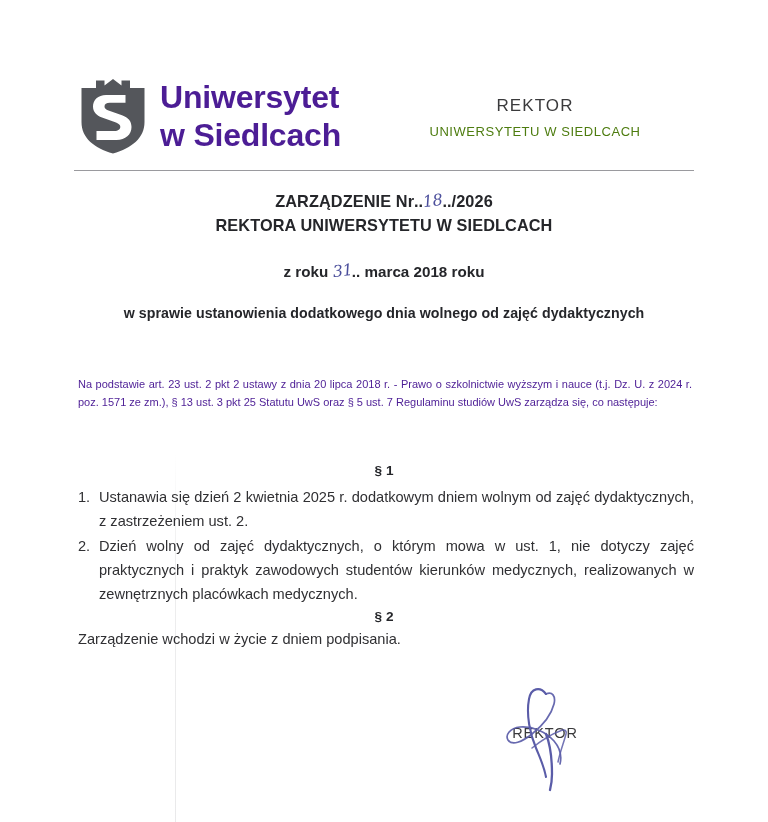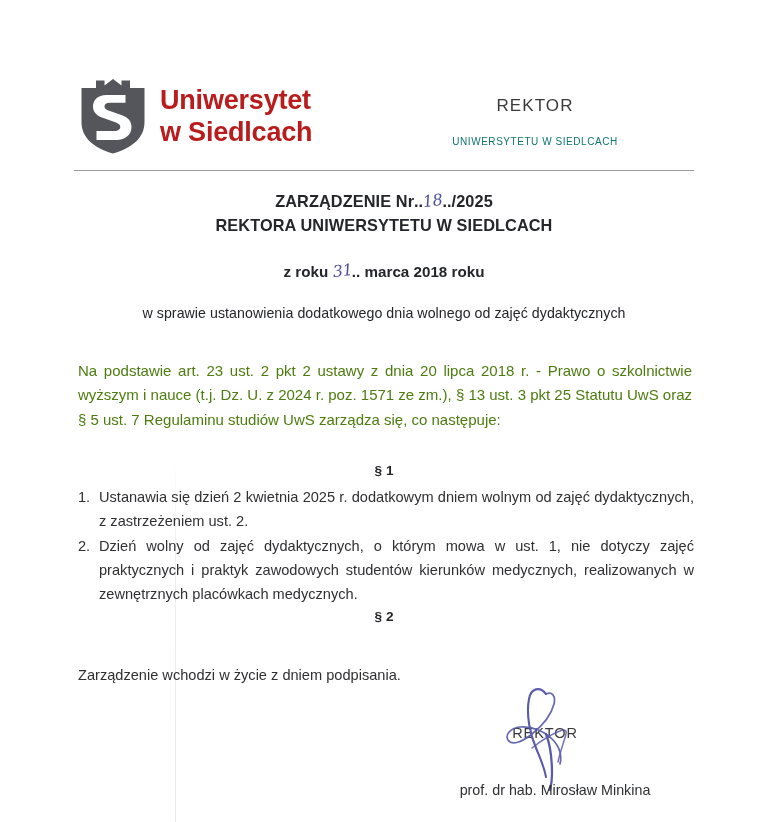--- a/index.html
+++ b/index.html
@@ -55,44 +55,44 @@
     display: flex;
     align-items: center;
     gap: 14px;
   }
   .logo-mark {
     width: 66px;
     height: 76px;
     display: block;
   }
   .brand-name {
-    font-size: 27px;
+    font-size: 32px;
     font-weight: bold;
     line-height: 1.19;
-    color: #b91c1c;
+    color: #4c1d95;
     letter-spacing: -0.2px;
     white-space: pre-line;
   }
   .header-right {
     position: absolute;
     left: 380px;
     top: 18px;
     width: 310px;
     text-align: center;
   }
   .header-right .rektor {
     font-size: 17px;
     letter-spacing: 1.1px;
     color: #3a3a3c;
   }
   .header-right .uczelnia {
-    font-size: 10px;
+    font-size: 13px;
     letter-spacing: 0.55px;
-    color: #0f766e;
-    margin-top: 20px;
+    color: #4d7c0f;
+    margin-top: 8px;
   }
 
   hr.rule {
     position: absolute;
     top: 170px;
     left: 74px;
     width: 620px;
     height: 0;
     margin: 0;
     border: 0;
@@ -116,45 +116,45 @@
   }
   .date-line {
     margin-top: 25px;
     font-size: 15.2px;
     font-weight: bold;
     color: #25262a;
   }
   .subject-line {
     margin-top: 24px;
     font-size: 14.2px;
-    font-weight: normal;
+    font-weight: bold;
     color: #25262a;
     letter-spacing: 0.05px;
   }
   .ink {
     font-family: "DejaVu Serif", serif;
     font-style: italic;
     font-weight: normal;
     color: #4c4f9c;
     font-size: 16px;
     letter-spacing: -0.5px;
     display: inline-block;
     transform: rotate(-7deg) translateY(-1px);
   }
   .dots { letter-spacing: 0px; }
 
   
   .body-text {
     position: absolute;
     left: 78px;
-    top: 359px;
+    top: 376px;
     width: 614px;
-    font-size: 15px;
+    font-size: 11px;
     line-height: 1.62;
-    color: #4d7c0f;
+    color: #4c1d95;
     text-align: justify;
   }
 
   .section-mark {
     position: absolute;
     left: 0;
     width: 768px;
     text-align: center;
     font-size: 13.6px;
     font-weight: bold;
@@ -188,21 +188,20 @@
   }
 
   .closing-text {
     position: absolute;
     left: 78px;
     top: 628px;
     width: 616px;
     font-size: 14.6px;
     line-height: 1.62;
     color: #303033;
-    margin-top: 36px;
   }
 
   
   .signature-area {
     position: absolute;
     left: 420px;
     top: 686px;
     width: 290px;
     height: 120px;
   }
@@ -257,21 +256,21 @@
     <div class="header-right">
       <div class="rektor">REKTOR</div>
       <div class="uczelnia">UNIWERSYTETU W SIEDLCACH</div>
     </div>
   </div>
 
   <hr class="rule">
 
   <div class="title-block">
     <div class="title-line">
-      <span>ZARZĄDZENIE Nr</span><span class="dots">..</span><span class="ink">18</span><span class="dots">..</span><span>/2025</span>
+      <span>ZARZĄDZENIE Nr</span><span class="dots">..</span><span class="ink">18</span><span class="dots">..</span><span>/2026</span>
     </div>
     <div class="title-line">REKTORA UNIWERSYTETU W SIEDLCACH</div>
 
     <div class="date-line">
       <span>z roku</span>
       <span class="ink">31</span><span class="dots">..</span>
       <span>marca 2018 roku</span>
     </div>
 
     <div class="subject-line">w sprawie ustanowienia dodatkowego dnia wolnego od zajęć dydaktycznych</div>
@@ -303,16 +302,15 @@
       <svg class="sig-svg" viewBox="0 0 110 112" xmlns="http://www.w3.org/2000/svg" aria-hidden="true">
         <g fill="none" stroke="#5a5ca8" stroke-linecap="round" stroke-linejoin="round">
           <path d="M44 12 C38 4 29 6 27 17 C24 33 28 52 34 66 C38 76 42 84 44 95" stroke-width="2.1"></path>
           <path d="M44 12 C50 9 54 14 52 22 C49 34 40 44 30 52 C20 60 10 64 6 58 C3 53 8 46 18 45 C31 44 44 50 52 59 C58 66 60 74 58 82" stroke-width="1.7" opacity="0.92"></path>
           <path d="M30 66 C40 58 50 52 58 49 C62 47 65 48 64 52 C62 60 58 70 56 80" stroke-width="1.5" opacity="0.85"></path>
           <path d="M44 52 C48 62 50 76 50 92 C50 100 49 104 48 108" stroke-width="2.3"></path>
         </g>
       </svg>
     </span>
 
-    <div class="sig-name">prof. dr hab. Mirosław Minkina</div>
   </div>
 
 </div>
 
 </body></html>

